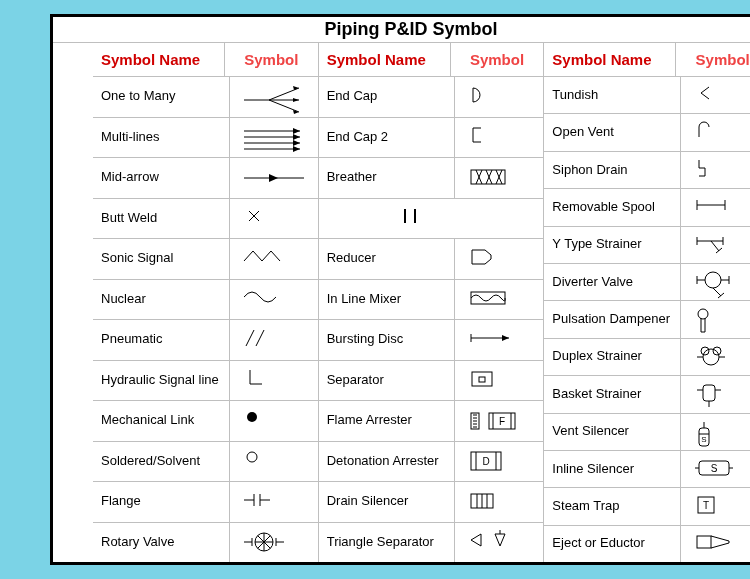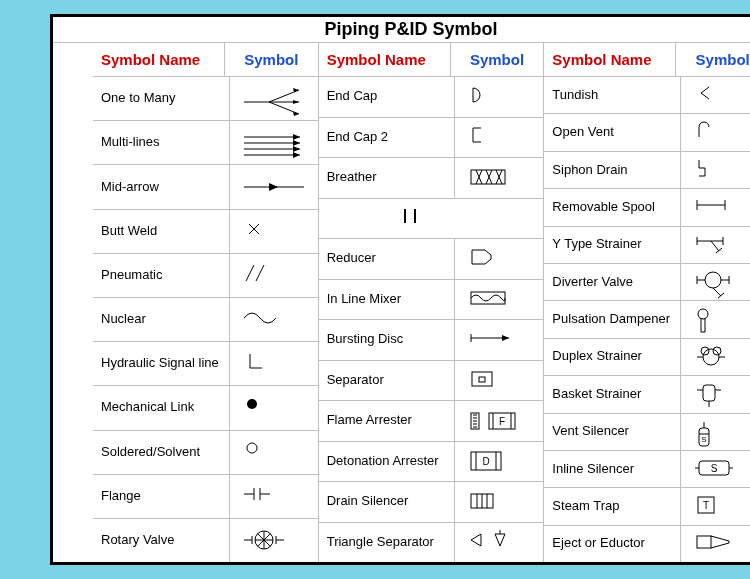--- a/index.html
+++ b/index.html
@@ -4,21 +4,21 @@
 <style>
   html,body{margin:0;padding:0;font-family:"Segoe UI",Arial,sans-serif;font-size:13px;color:#000;}
   .page{width:750px;height:579px;background:#7bd3e6;padding:14px 14px;box-sizing:border-box;}
   .frame{width:100%;height:100%;background:#fff;border:3px solid #000;box-sizing:border-box;display:flex;flex-direction:column;margin-left:36px;}
   .title{font-weight:bold;font-size:18px;text-align:center;padding:2px 0 2px 0;}
   .cols{flex:1;display:flex;border-top:1px solid #bfbfbf;padding-left:40px;}
   .col{flex:1;border-right:1px solid #bfbfbf;display:flex;flex-direction:column;}
   .col:last-child{border-right:none;}
   .hdr{display:flex;border-bottom:1px solid #bfbfbf;}
   .hdr .hname{flex:1.5;color:#d00000;font-weight:bold;padding:8px 8px;font-size:15px;border-right:1px solid #bfbfbf;}
-  .hdr .hsym{flex:1;color:#1d4ed8;font-weight:bold;padding:8px 8px;font-size:15px;text-align:center;}
+  .hdr .hsym{flex:1;color:#ef4444;font-weight:bold;padding:8px 8px;font-size:15px;text-align:center;}
   .rows{flex:1;display:flex;flex-direction:column;}
   .row{flex:1;display:flex;border-bottom:1px solid #bfbfbf;align-items:stretch;justify-content:center;}
   .row:last-child{border-bottom:none;}
   .rname{flex:1.5;border-right:1px solid #bfbfbf;padding:2px 8px;display:flex;align-items:center;line-height:1.15;}
   .rsym{flex:1;display:flex;align-items:center;justify-content:center;padding:0 4px;}
   svg{overflow:visible;}
 </style>
 </head>
 <body>
 
@@ -58,32 +58,40 @@
             </div>
             <div class="row">
               <div class="rname">Butt Weld</div>
               <div class="rsym">
                 <svg width="64" height="28">
                   <use href="#sym-butt-weld" x="2" y="2"></use>
                 </svg>
               </div>
             </div>
             <div class="row">
+              <div class="rname">Sonic Signal</div>
+              <div class="rsym">
+                <svg width="64" height="28">
+                  <use href="#sym-sonic-signal" x="2" y="2"></use>
+                </svg>
+              </div>
+            </div>
+            <div class="row">
+              <div class="rname">Nuclear</div>
+              <div class="rsym">
+                <svg width="64" height="28">
+                  <use href="#sym-nuclear" x="2" y="2"></use>
+                </svg>
+              </div>
+            </div>
+            <div class="row">
               <div class="rname">Pneumatic</div>
               <div class="rsym">
                 <svg width="64" height="28">
                   <use href="#sym-pneumatic" x="2" y="2"></use>
-                </svg>
-              </div>
-            </div>
-            <div class="row">
-              <div class="rname">Nuclear</div>
-              <div class="rsym">
-                <svg width="64" height="28">
-                  <use href="#sym-nuclear" x="2" y="2"></use>
                 </svg>
               </div>
             </div>
             <div class="row">
               <div class="rname">Hydraulic Signal line</div>
               <div class="rsym">
                 <svg width="64" height="28">
                   <use href="#sym-hydraulic-signal" x="2" y="2"></use>
                 </svg>
               </div>

